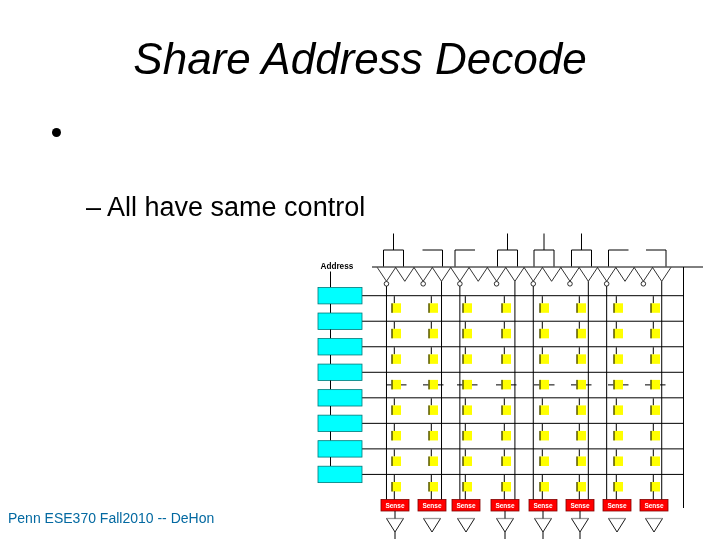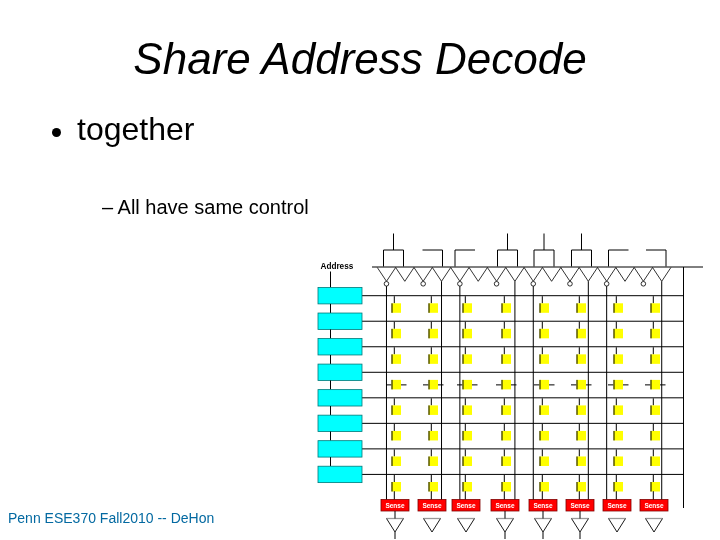--- a/index.html
+++ b/index.html
@@ -3,32 +3,31 @@
 <meta charset="utf-8">
 <style>
   html,body{margin:0;padding:0;}
   body{width:720px;height:540px;background:#ffffff;position:relative;overflow:hidden;
        font-family:"Liberation Sans", sans-serif;color:#000;}
   .title{position:absolute;top:33px;left:0;width:720px;text-align:center;
          font-size:44px;line-height:1.2;white-space:nowrap;font-style:italic;}
   .bullet-dot{position:absolute;left:52px;top:128px;width:9px;height:9px;
               background:#000;border-radius:50%;}
   .bullet-text{position:absolute;left:77px;top:112px;font-size:32px;line-height:35px;}
-  .sub-bullet{position:absolute;left:102px;top:192px;font-size:20px;line-height:30px;}
+  .sub-bullet{position:absolute;left:86px;top:192px;font-size:27px;line-height:30px;}
   .footer{position:absolute;left:8px;top:510px;font-size:14px;line-height:16px;}
   .diagram{position:absolute;left:0;top:0;}
 </style>
 </head>
 <body>
 
 <div class="title">Share Address Decode</div>
 
 <div class="bullet-dot"></div>
 <div class="bullet-text">
-  <div>together</div>
 </div>
 
 <div class="sub-bullet">– All have same control</div>
 
 <svg class="diagram" id="diagram" width="720" height="540" viewBox="0 0 720 540">
     <g>
       <line x1="383.5" y1="250" x2="403.5" y2="250" stroke="#000000" stroke-width="1"></line>
       <line x1="383.5" y1="250" x2="383.5" y2="266.5" stroke="#000000" stroke-width="1"></line>
       <line x1="403.5" y1="250" x2="403.5" y2="266.5" stroke="#000000" stroke-width="1"></line>
       <line x1="422.5" y1="250" x2="442.5" y2="250" stroke="#000000" stroke-width="1"></line>

